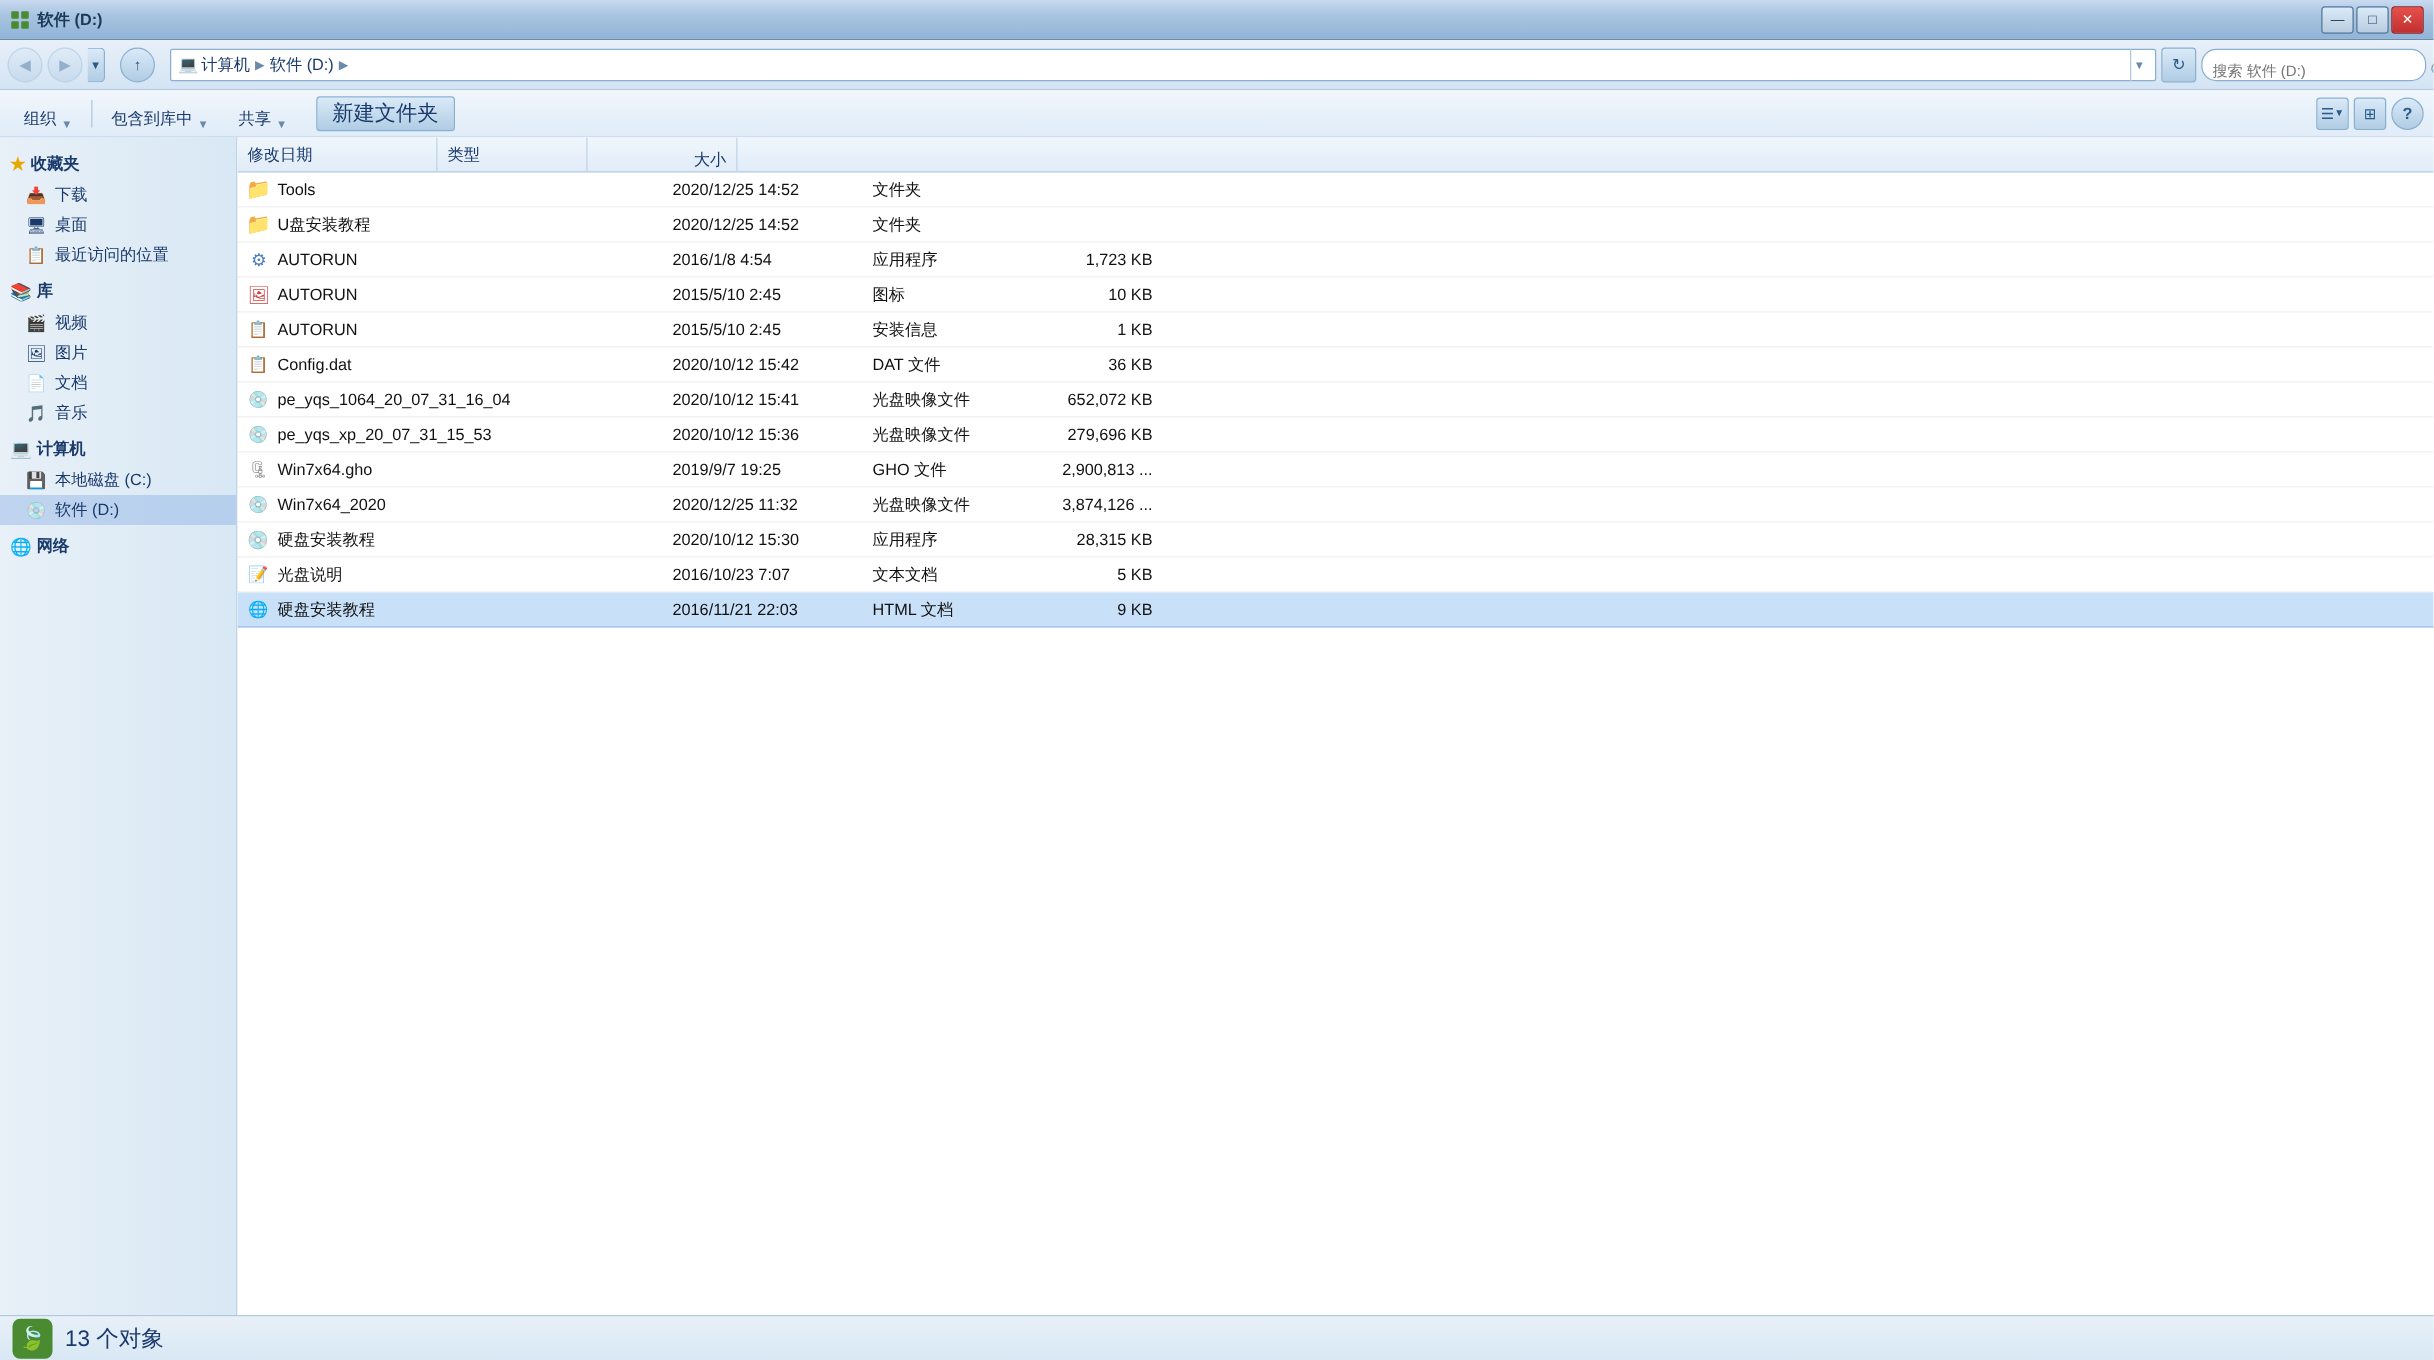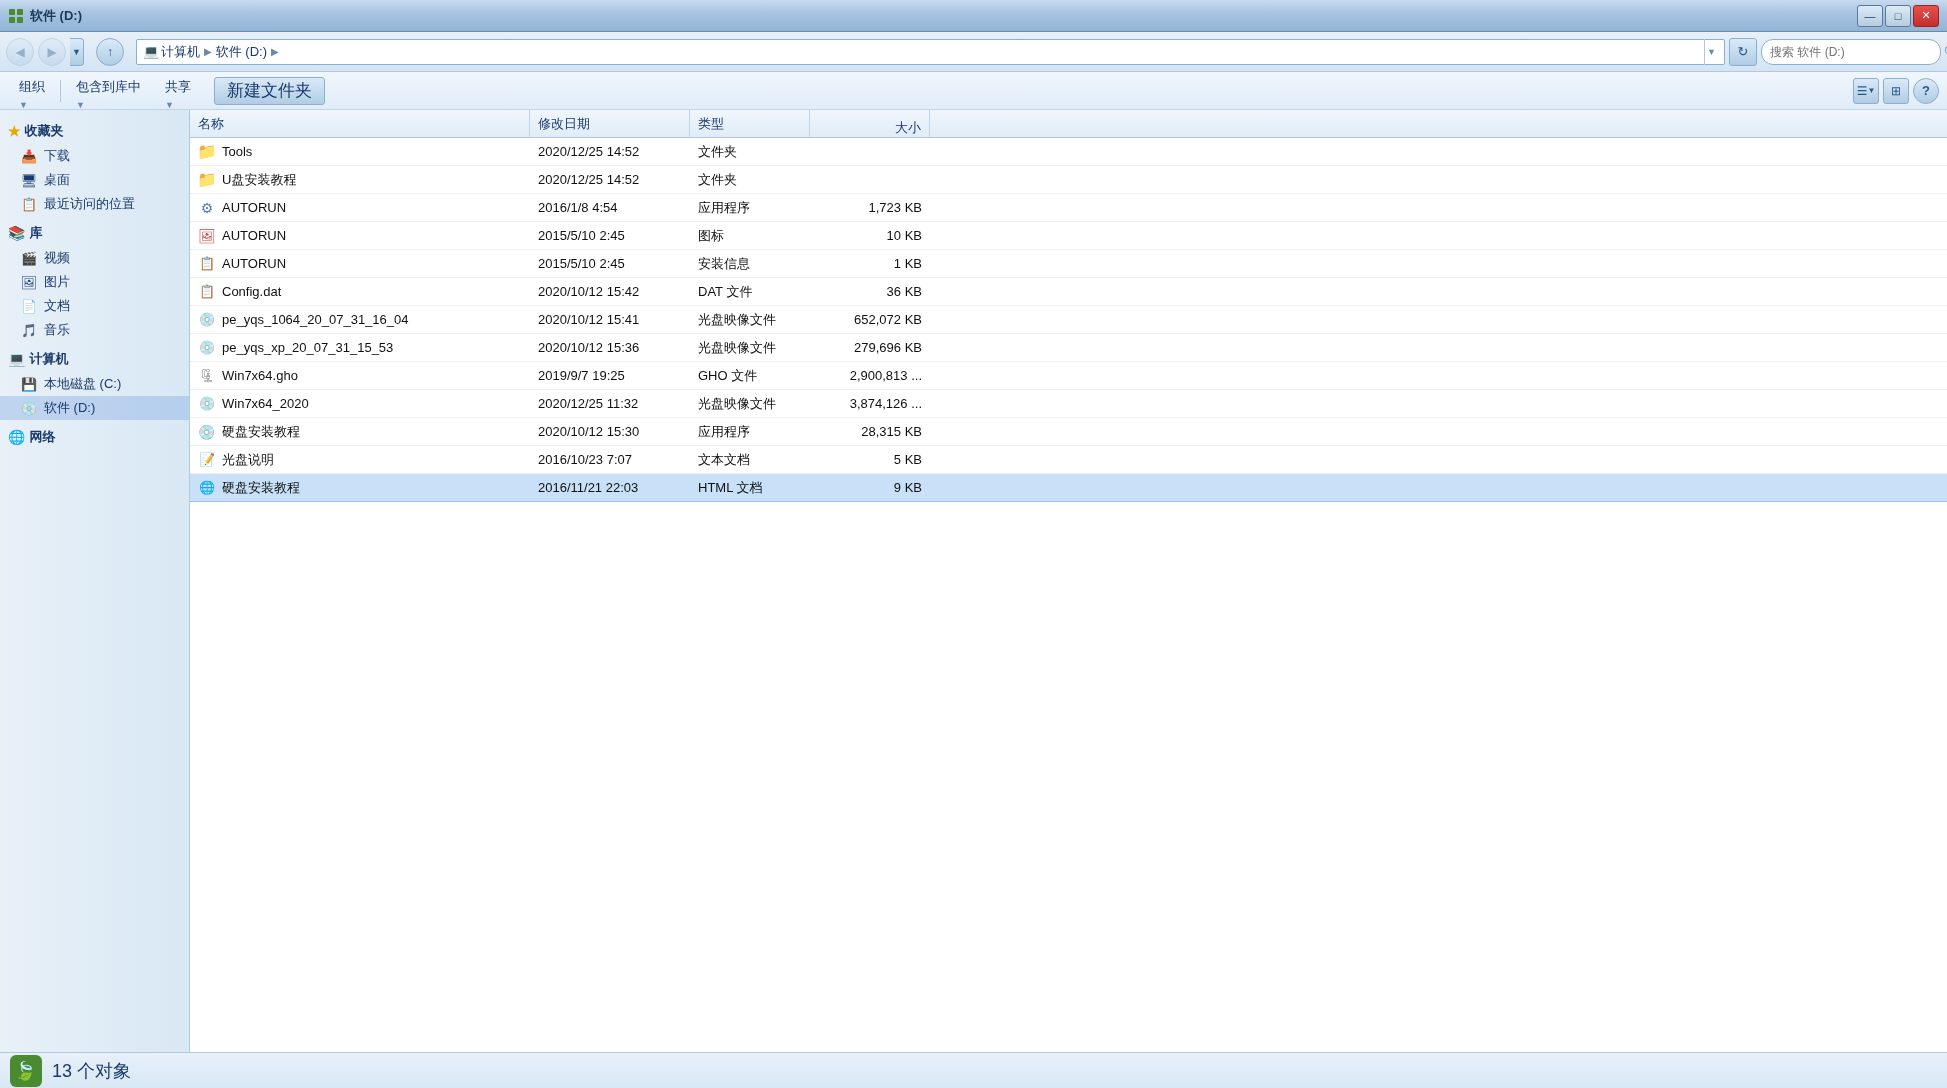--- a/index.html
+++ b/index.html
@@ -153,21 +153,21 @@
       font-size: 13px;
       color: #2a5a8a;
     }
     .search-bar {
       width: 180px;
       height: 26px;
       background: white;
       border: 1px solid #8ab0d0;
       border-radius: 12px;
       display: flex;
-      align-items: center;
+      align-items: flex-end;
       padding: 0 8px;
       gap: 19px;
       color: #8a9aaa;
       font-size: 12px;
     }
     .search-bar input {
       border: none;
       outline: none;
       flex: 1;
       font-size: 12px;
@@ -184,27 +184,26 @@
       padding: 0 8px;
       gap: 2px;
       border-bottom: 1px solid #c0d4e8;
     }
     .toolbar-btn {
       height: 28px;
       padding: 0 10px;
       border: 1px solid transparent;
       border-radius: 3px;
       display: flex;
-      align-items: flex-start;
+      align-items: flex-end;
       gap: 4px;
       cursor: pointer;
       font-size: 13px;
       color: #1a3a6c;
       white-space: nowrap;
-      flex-direction: column;
     }
     .toolbar-btn .arrow {
       font-size: 9px;
       color: #6a8aaa;
     }
     .toolbar-separator {
       width: 1px;
       height: 22px;
       background: #b0c8e0;
       margin: 0 2px;
@@ -571,23 +570,20 @@
       <div class="sidebar-section-header">
         <span class="folder-icon">🌐</span>
         <span>网络</span>
       </div>
     </div>
   </div>
 
   <div class="file-area">
 
     <div class="col-headers">
-      <div class="col-header col-name">
-        <span>名称</span>
-      </div>
       <div class="col-header col-date">
         <span>修改日期</span>
       </div>
       <div class="col-header col-type">
         <span>类型</span>
       </div>
       <div class="col-header col-size">
         <span>大小</span>
       </div>
     </div>

